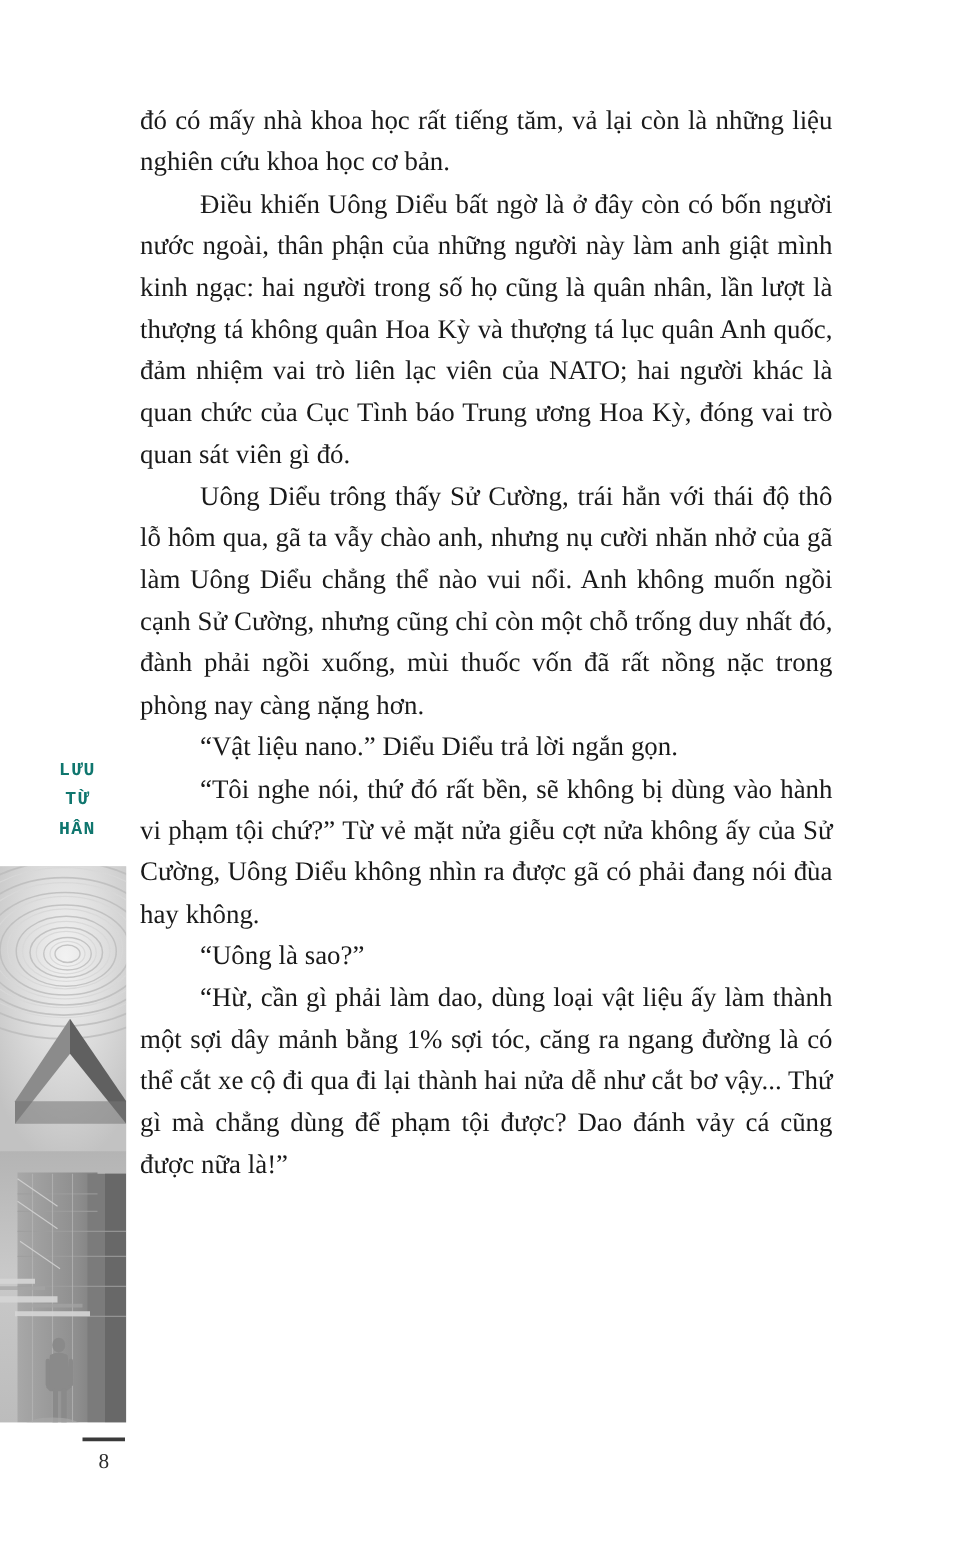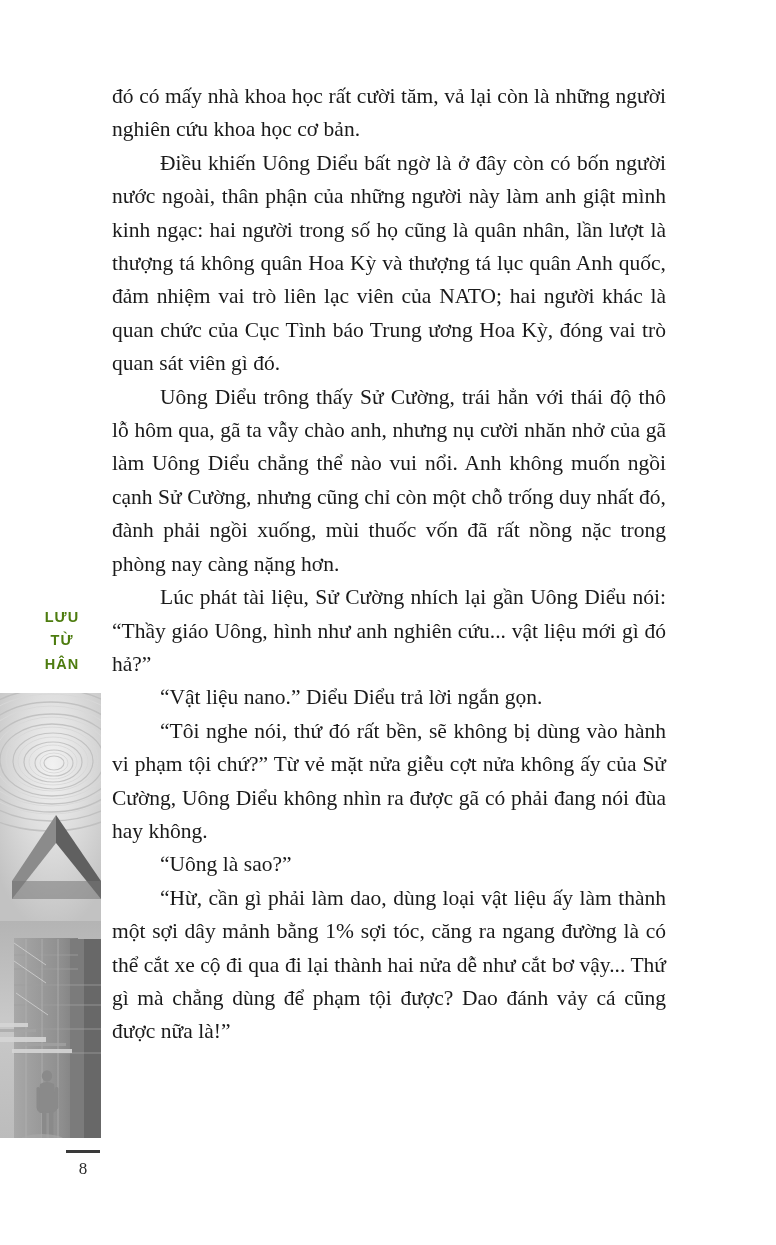--- a/index.html
+++ b/index.html
@@ -23,26 +23,26 @@
   }
 
   
 
   .running-head {
     position: absolute;
     left: 26px;
     top: 606px;
     width: 72px;
     text-align: center;
-    font-family: Liberation Sans, sans-serif;
+    font-family: Liberation Mono, monospace;
     font-weight: bold;
     font-size: 14.5px;
     letter-spacing: 1.1px;
     line-height: 1.62;
-    color: #4d7c0f;
+    color: #0f766e;
   }
   .running-head div { white-space: nowrap; }
 
   .folio {
     position: absolute;
     left: 52px;
     top: 1150px;
     width: 62px;
     text-align: center;
   }
@@ -202,24 +202,23 @@
       </g>
     </svg>
   </div>
 
   <div class="folio">
     <div class="folio-rule"></div>
     <div class="folio-number">8</div>
   </div>
 
   <div class="textblock">
-    <p>đó có mấy nhà khoa học rất cười tăm, vả lại còn là những người nghiên cứu khoa học cơ bản.</p>
+    <p>đó có mấy nhà khoa học rất tiếng tăm, vả lại còn là những liệu nghiên cứu khoa học cơ bản.</p>
     <p class="indent">Điều khiến Uông Diểu bất ngờ là ở đây còn có bốn người nước ngoài, thân phận của những người này làm anh giật mình kinh ngạc: hai người trong số họ cũng là quân nhân, lần lượt là thượng tá không quân Hoa Kỳ và thượng tá lục quân Anh quốc, đảm nhiệm vai trò liên lạc viên của NATO; hai người khác là quan chức của Cục Tình báo Trung ương Hoa Kỳ, đóng vai trò quan sát viên gì đó.</p>
     <p class="indent">Uông Diểu trông thấy Sử Cường, trái hẳn với thái độ thô lỗ hôm qua, gã ta vẫy chào anh, nhưng nụ cười nhăn nhở của gã làm Uông Diểu chẳng thể nào vui nổi. Anh không muốn ngồi cạnh Sử Cường, nhưng cũng chỉ còn một chỗ trống duy nhất đó, đành phải ngồi xuống, mùi thuốc vốn đã rất nồng nặc trong phòng nay càng nặng hơn.</p>
-    <p class="indent">Lúc phát tài liệu, Sử Cường nhích lại gần Uông Diểu nói: “Thầy giáo Uông, hình như anh nghiên cứu... vật liệu mới gì đó hả?”</p>
     <p class="indent">“Vật liệu nano.” Diểu Diểu trả lời ngắn gọn.</p>
     <p class="indent">“Tôi nghe nói, thứ đó rất bền, sẽ không bị dùng vào hành vi phạm tội chứ?” Từ vẻ mặt nửa giễu cợt nửa không ấy của Sử Cường, Uông Diểu không nhìn ra được gã có phải đang nói đùa hay không.</p>
     <p class="indent">“Uông là sao?”</p>
     <p class="indent">“Hừ, cần gì phải làm dao, dùng loại vật liệu ấy làm thành một sợi dây mảnh bằng 1% sợi tóc, căng ra ngang đường là có thể cắt xe cộ đi qua đi lại thành hai nửa dễ như cắt bơ vậy... Thứ gì mà chẳng dùng để phạm tội được? Dao đánh vảy cá cũng được nữa là!”</p>
 
   </div>
 
 </div>
 
 </body></html>

